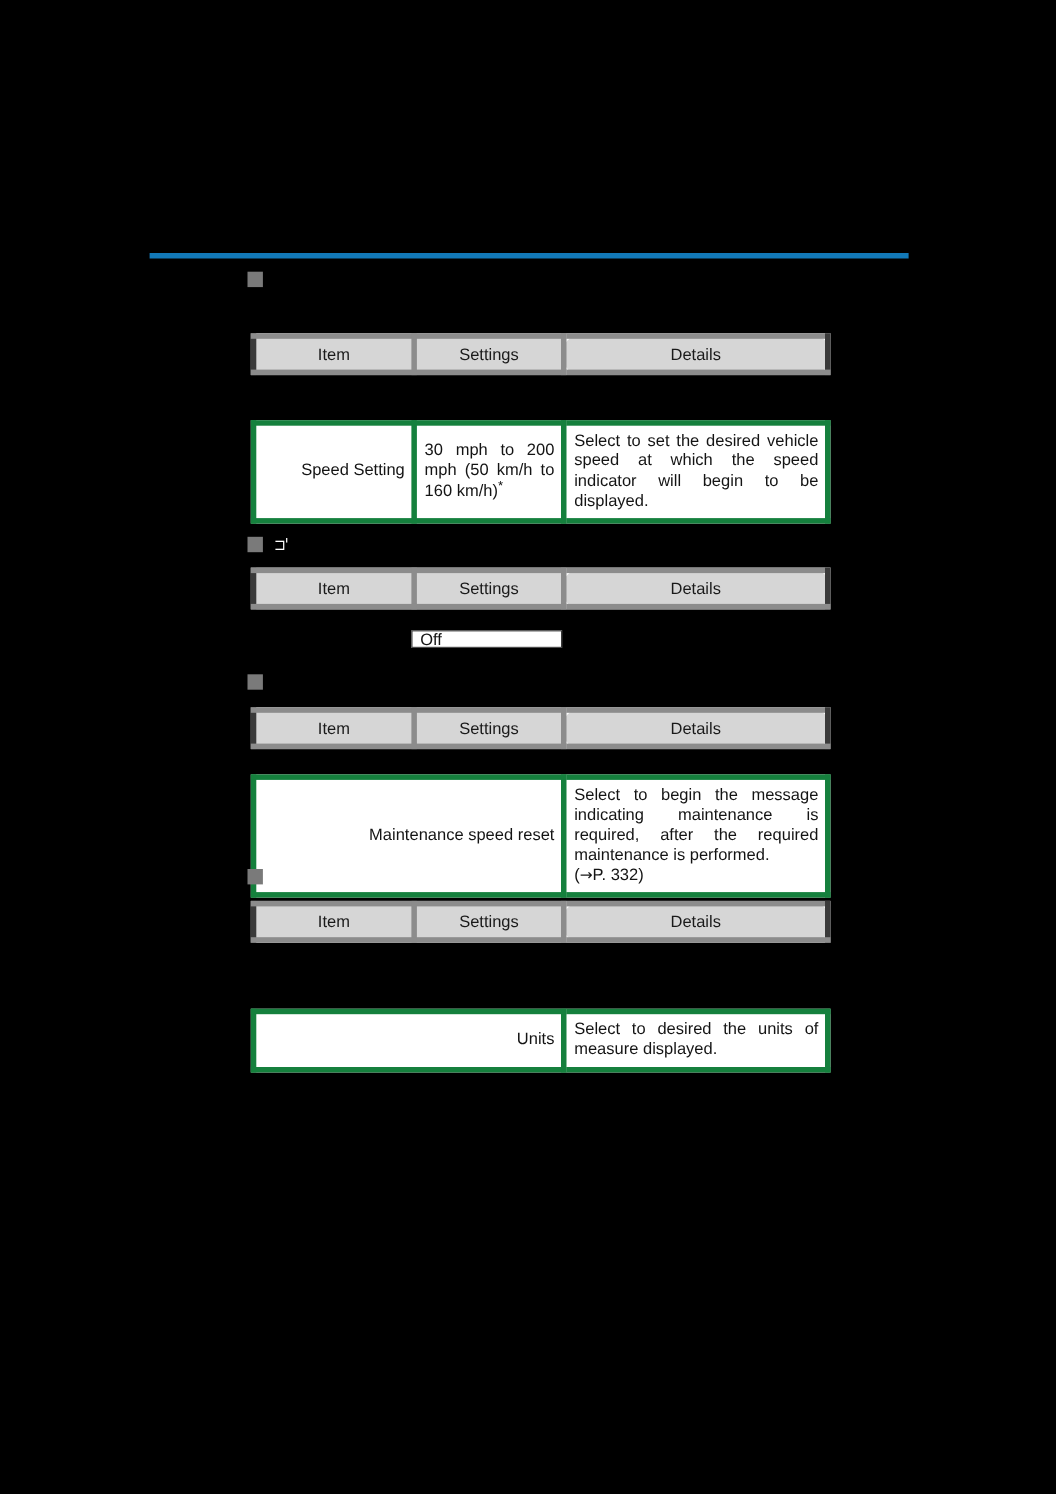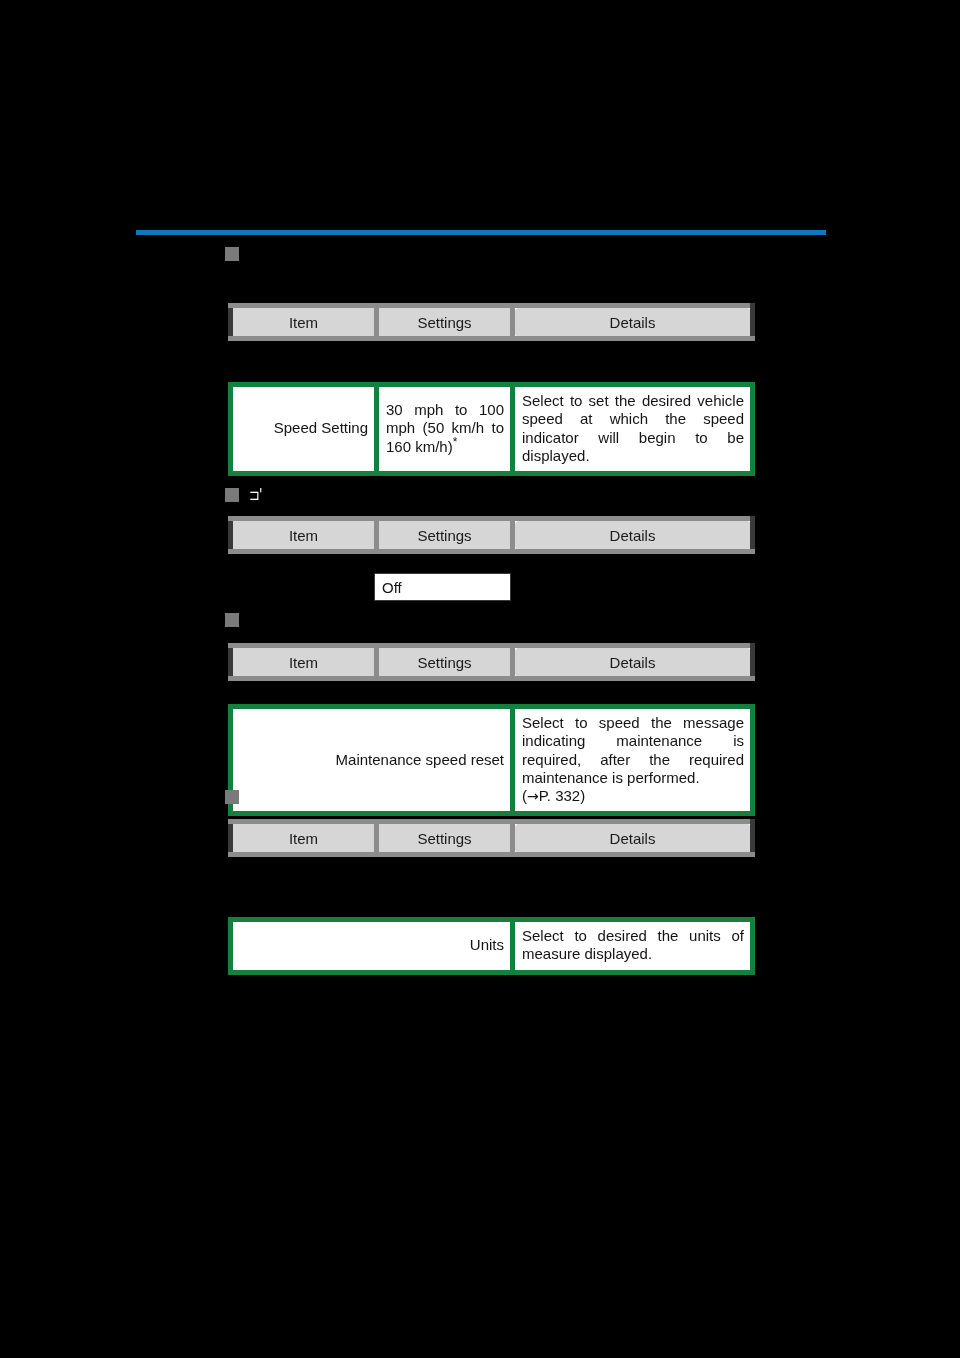--- a/index.html
+++ b/index.html
@@ -169,21 +169,21 @@
         <col class="c-item">
         <col class="c-settings">
         <col class="c-details">
       </colgroup>
     <tbody>
       <tr>
         <td>
           <div class="cell-pad cell-item">Speed Setting</div>
         </td>
         <td>
-          <div class="cell-pad cell-just"><span>30 mph to 100 mph (50 km/h to 160 km/h)</span><span class="fn-star">*</span></div>
+          <div class="cell-pad cell-just"><span>30 mph to 200 mph (50 km/h to 160 km/h)</span><span class="fn-star">*</span></div>
         </td>
         <td>
           <div class="cell-pad cell-just">Select to set the desired vehicle speed at which the speed indicator will begin to be displayed.</div>
         </td>
       </tr>
     </tbody>
   </table>
 
   <div class="section-head" style="top:487px;">
     <span class="sq"></span>
@@ -198,21 +198,21 @@
       </colgroup>
     <thead>
       <tr>
         <th>Item</th>
         <th>Settings</th>
         <th>Details</th>
       </tr>
     </thead>
   </table>
 
-  <div class="value-box" style="left:374px; top:573px; width:137px; height:28px;">Off</div>
+  <div class="value-box" style="left:374px; top:573px; width:137px; height:16px;">Off</div>
 
   <div class="section-head" style="top:612px;">
     <span class="sq"></span>
     <span class="glyph"></span>
   </div>
 
   <table class="tbl" style="top:643px;">
     <colgroup>
         <col class="c-item">
         <col class="c-settings">
@@ -231,21 +231,21 @@
     <colgroup>
         <col style="width:282px">
         <col class="c-details">
       </colgroup>
     <tbody>
       <tr>
         <td>
           <div class="cell-pad cell-item">Maintenance speed reset</div>
         </td>
         <td>
-          <div class="cell-pad cell-just"><span>Select to speed the message indicating maintenance is required, after the required maintenance is performed.</span><br><span><span>(</span><span class="arrow">→</span><span>P. 332</span><span>)</span></span></div>
+          <div class="cell-pad cell-just"><span>Select to begin the message indicating maintenance is required, after the required maintenance is performed.</span><br><span><span>(</span><span class="arrow">→</span><span>P. 332</span><span>)</span></span></div>
         </td>
       </tr>
     </tbody>
   </table>
 
   <div class="section-head" style="top:789px;">
     <span class="sq"></span>
     <span class="glyph"></span>
   </div>
 

